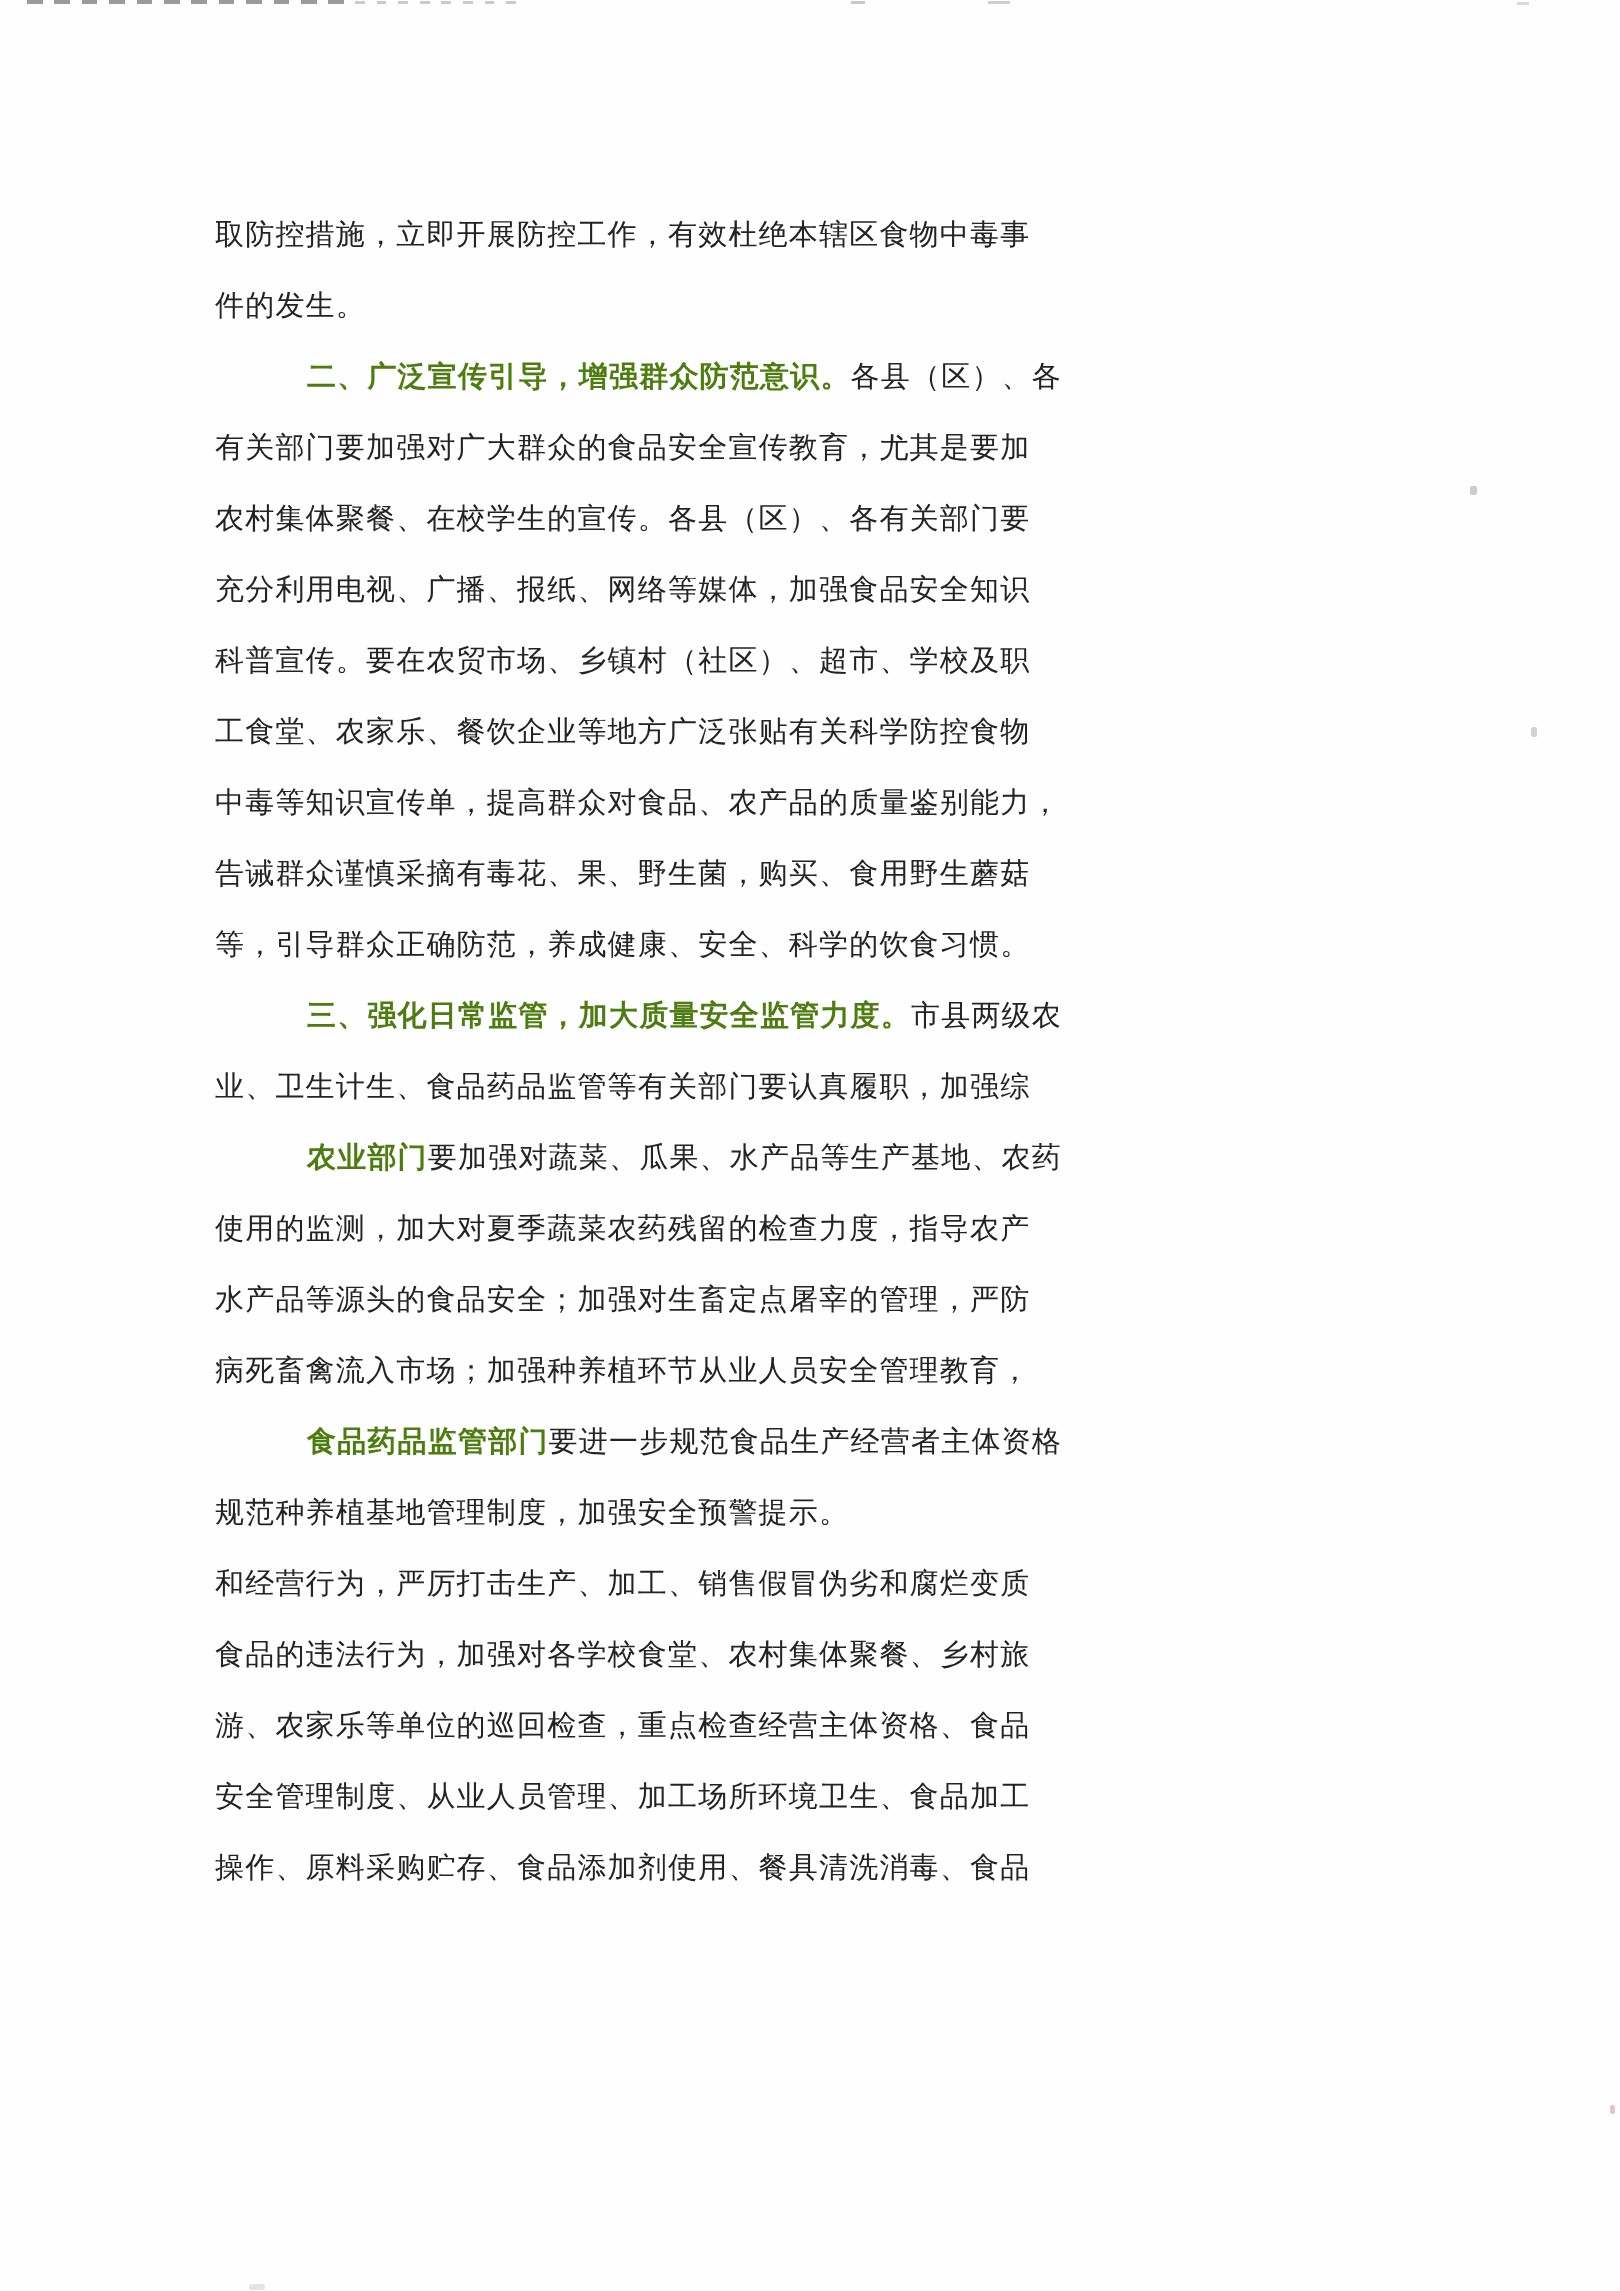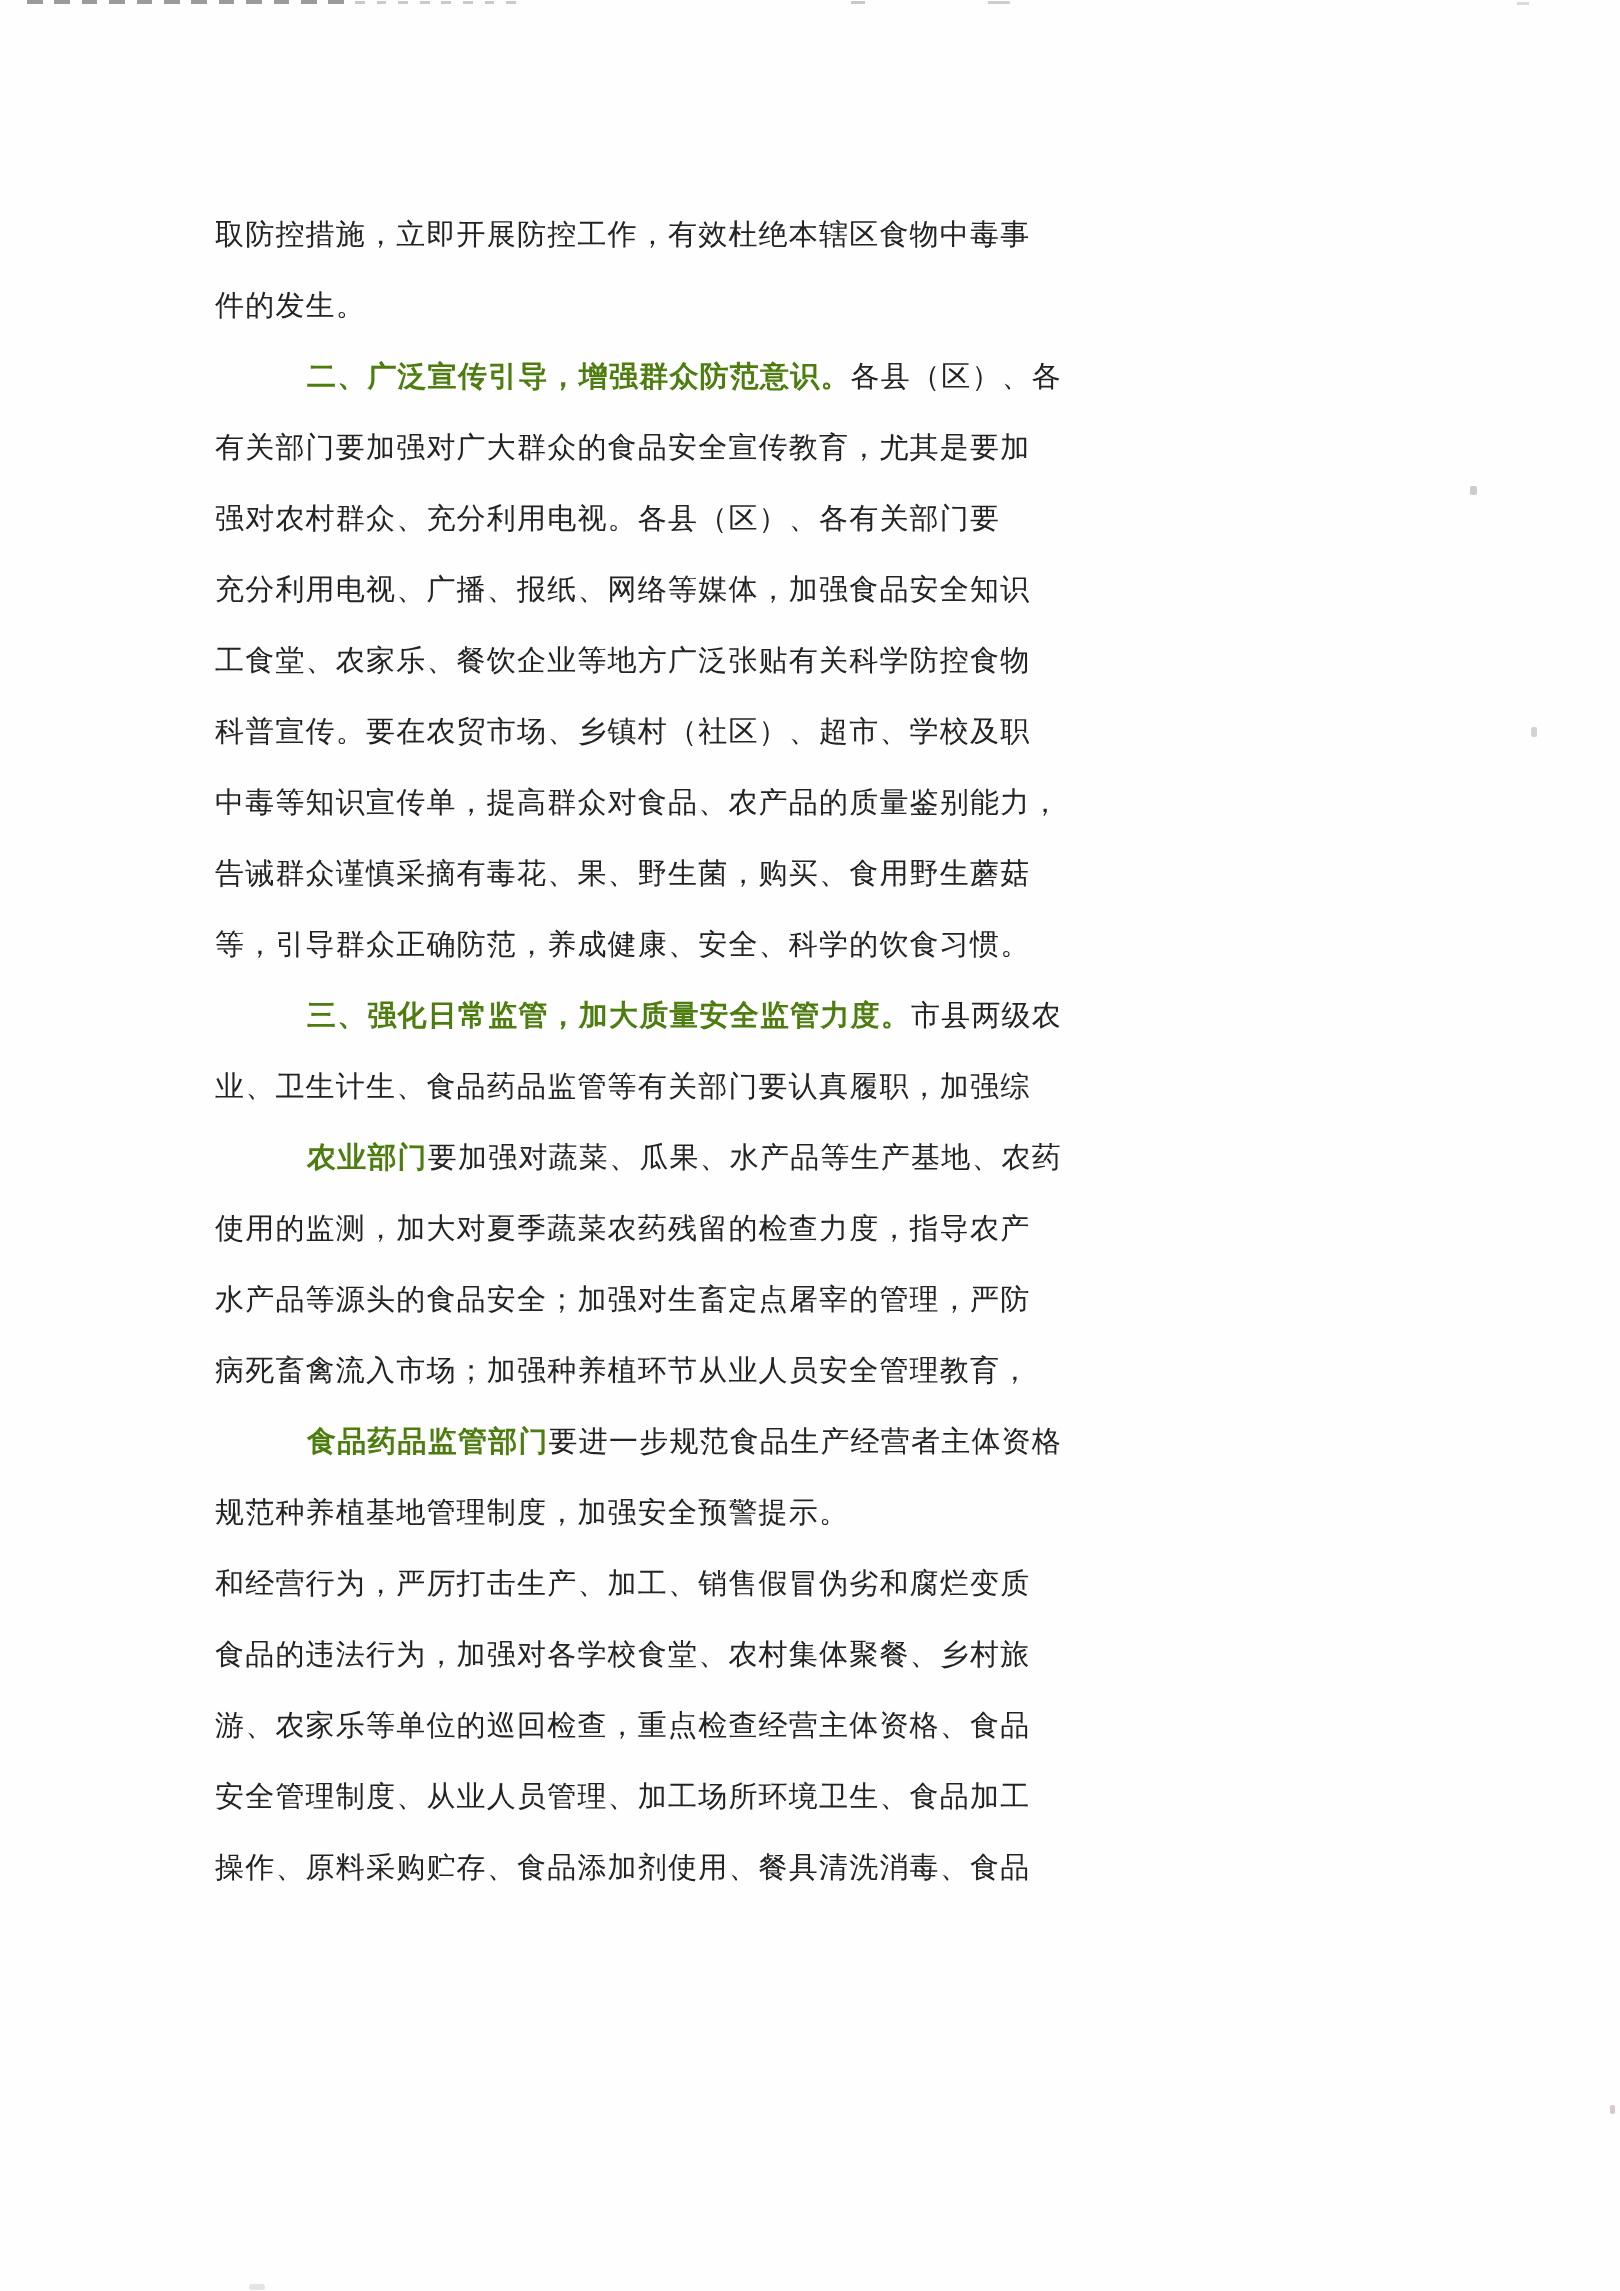--- a/index.html
+++ b/index.html
@@ -64,24 +64,24 @@
   <div class="artifact speck-1"></div>
   <div class="artifact speck-2"></div>
   <div class="artifact speck-3"></div>
   <div class="artifact speck-4"></div>
 
   <div class="text-block" id="document-body">
       <div class="line"><span class="seg-bold"></span><span class="seg-regular">取防控措施，立即开展防控工作，有效杜绝本辖区食物中毒事</span></div>
       <div class="line"><span class="seg-bold"></span><span class="seg-regular">件的发生。</span></div>
       <div class="line indent"><span class="seg-bold">二、广泛宣传引导，增强群众防范意识。</span><span class="seg-regular">各县（区）、各</span></div>
       <div class="line"><span class="seg-bold"></span><span class="seg-regular">有关部门要加强对广大群众的食品安全宣传教育，尤其是要加</span></div>
-      <div class="line"><span class="seg-bold"></span><span class="seg-regular">强对农村群众、充分利用电视。各县（区）、各有关部门要</span></div>
+      <div class="line"><span class="seg-bold"></span><span class="seg-regular">农村集体聚餐、在校学生的宣传。各县（区）、各有关部门要</span></div>
       <div class="line"><span class="seg-bold"></span><span class="seg-regular">充分利用电视、广播、报纸、网络等媒体，加强食品安全知识</span></div>
+      <div class="line"><span class="seg-bold"></span><span class="seg-regular">科普宣传。要在农贸市场、乡镇村（社区）、超市、学校及职</span></div>
       <div class="line"><span class="seg-bold"></span><span class="seg-regular">工食堂、农家乐、餐饮企业等地方广泛张贴有关科学防控食物</span></div>
-      <div class="line"><span class="seg-bold"></span><span class="seg-regular">科普宣传。要在农贸市场、乡镇村（社区）、超市、学校及职</span></div>
       <div class="line"><span class="seg-bold"></span><span class="seg-regular">中毒等知识宣传单，提高群众对食品、农产品的质量鉴别能力，</span></div>
       <div class="line"><span class="seg-bold"></span><span class="seg-regular">告诫群众谨慎采摘有毒花、果、野生菌，购买、食用野生蘑菇</span></div>
       <div class="line"><span class="seg-bold"></span><span class="seg-regular">等，引导群众正确防范，养成健康、安全、科学的饮食习惯。</span></div>
       <div class="line indent"><span class="seg-bold">三、强化日常监管，加大质量安全监管力度。</span><span class="seg-regular">市县两级农</span></div>
       <div class="line"><span class="seg-bold"></span><span class="seg-regular">业、卫生计生、食品药品监管等有关部门要认真履职，加强综</span></div>
       <div class="line indent"><span class="seg-bold">农业部门</span><span class="seg-regular">要加强对蔬菜、瓜果、水产品等生产基地、农药</span></div>
       <div class="line"><span class="seg-bold"></span><span class="seg-regular">使用的监测，加大对夏季蔬菜农药残留的检查力度，指导农产</span></div>
       <div class="line"><span class="seg-bold"></span><span class="seg-regular">水产品等源头的食品安全；加强对生畜定点屠宰的管理，严防</span></div>
       <div class="line"><span class="seg-bold"></span><span class="seg-regular">病死畜禽流入市场；加强种养植环节从业人员安全管理教育，</span></div>
       <div class="line indent"><span class="seg-bold">食品药品监管部门</span><span class="seg-regular">要进一步规范食品生产经营者主体资格</span></div>

